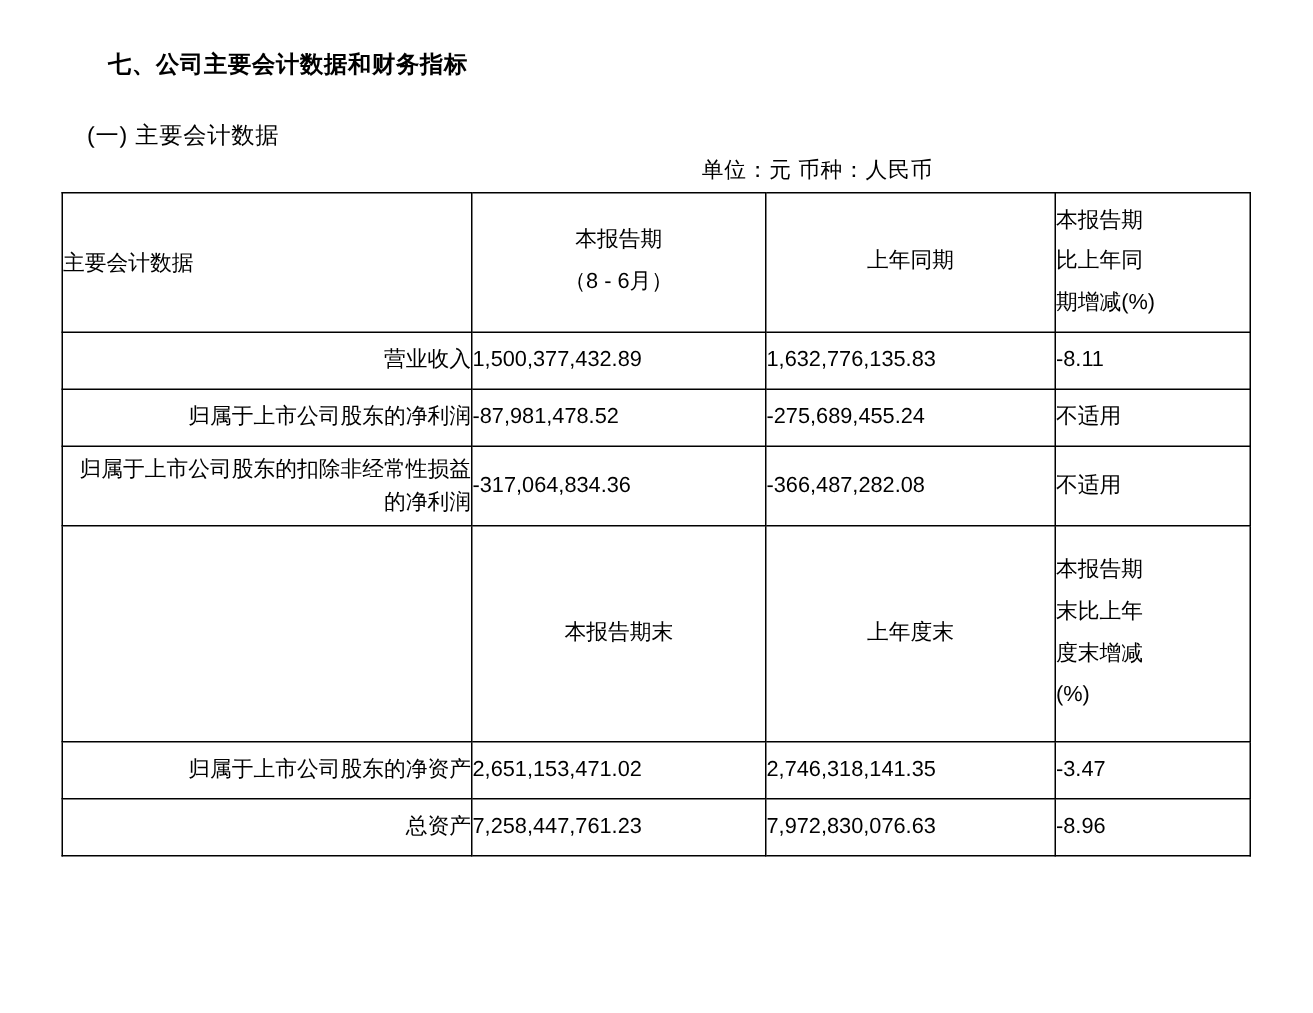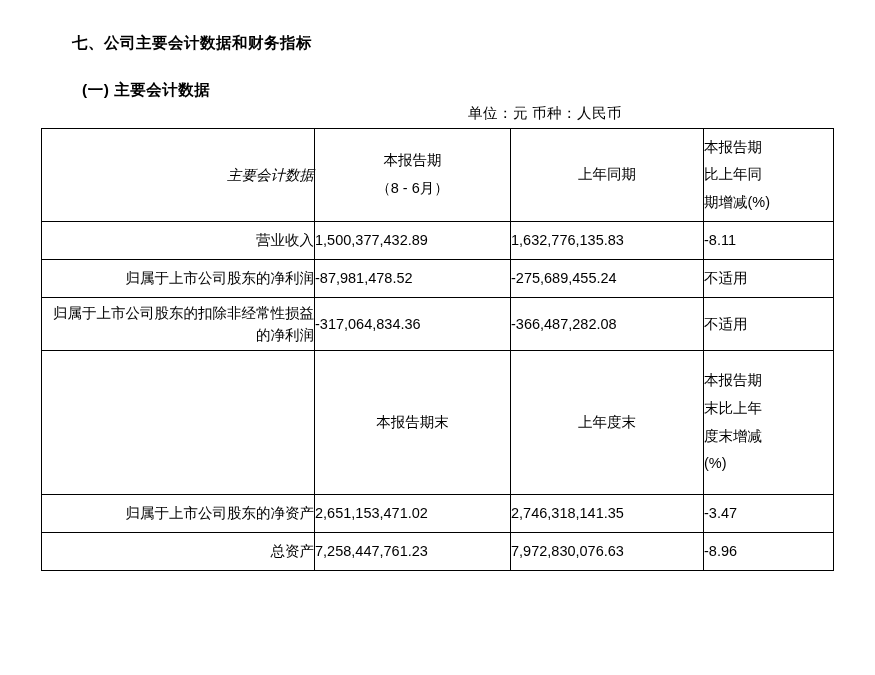--- a/index.html
+++ b/index.html
@@ -23,24 +23,24 @@
   .heading-main {
     position: absolute;
     left: 72px;
     top: 33px;
     font-size: 15.5px;
     font-weight: bold;
     letter-spacing: 0.5px;
   }
   .heading-sub {
     position: absolute;
-    left: 82px;
+    left: 58px;
     top: 80px;
     font-size: 15.5px;
-    font-weight: bold;
+    font-weight: normal;
     letter-spacing: 0.5px;
   }
   .unit-line {
     position: absolute;
     right: 72px;
     top: 104px;
     font-size: 14.5px;
     letter-spacing: 0.5px;
     font-family: Liberation Serif, serif;
   }
@@ -72,23 +72,22 @@
     text-align: left;
     padding: 7px 4px;
     line-height: 1.55;
   }
   .hdr {
     text-align: center;
     line-height: 1.9;
     padding: 8px 6px;
   }
   .hdr-left-center {
-    text-align: right;
+    text-align: left;
     padding: 8px 6px;
-    font-style: italic;
   }
   .hdr-multiline {
     text-align: left;
     padding: 8px 8px;
     line-height: 1.9;
   }
   .row-h-tall td { height: 92px; }
   .row-h-two td { height: 52px; }
   .row-h-one td { height: 37px; }
   .row-h-block td { height: 143px; }

